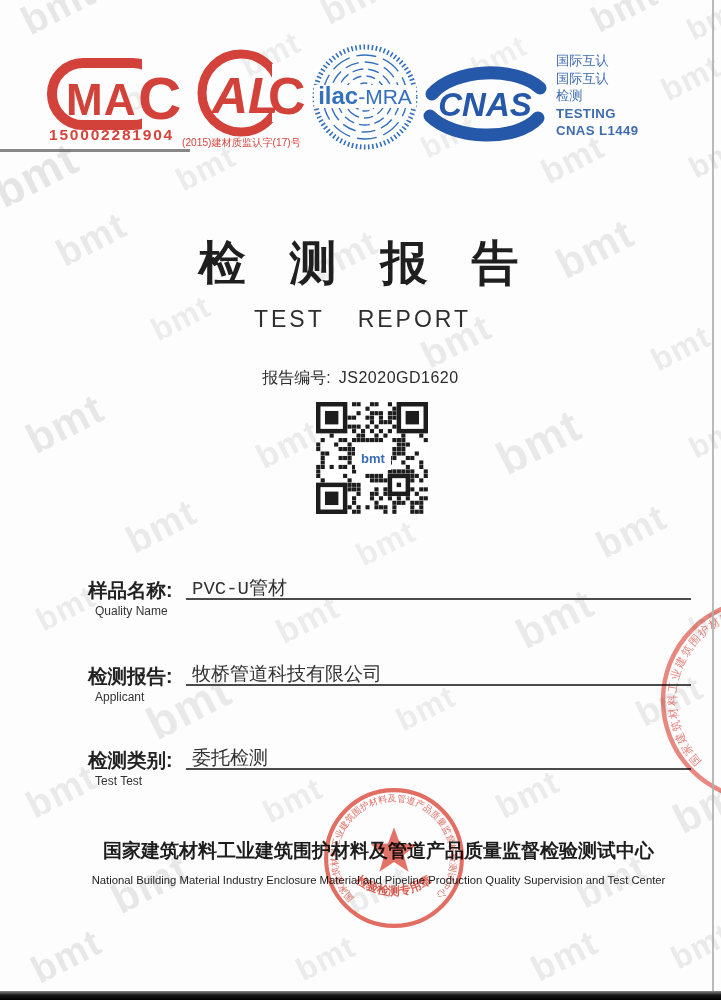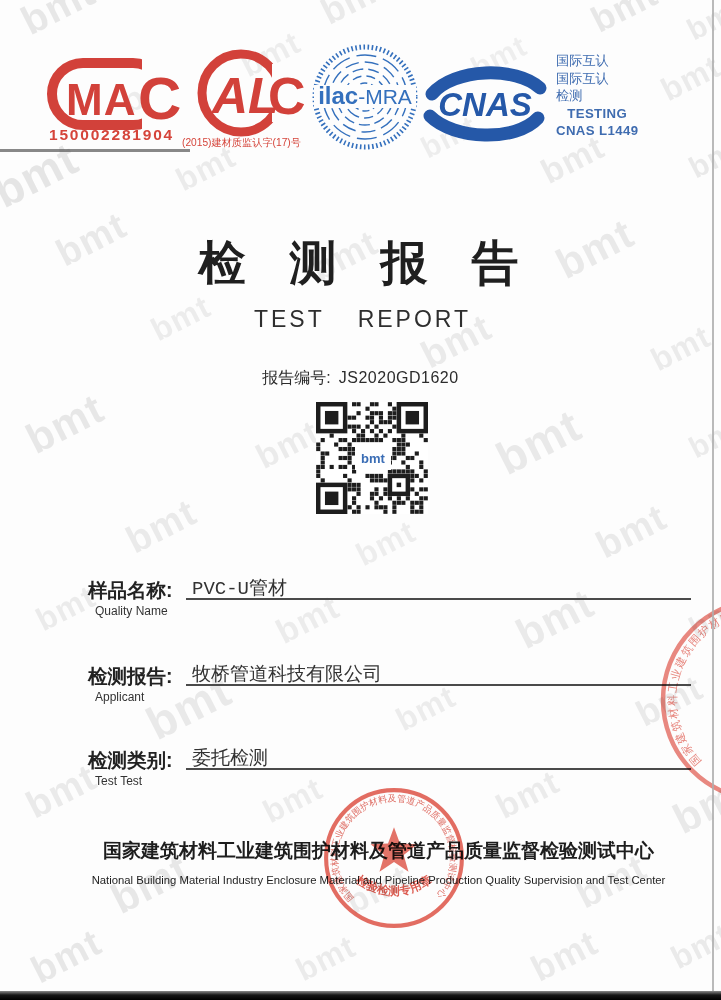--- a/index.html
+++ b/index.html
@@ -14,21 +14,21 @@
   .cma-block{position:absolute;left:46px;top:56px;width:140px;}
   .cma-num{position:absolute;left:3px;top:70px;color:#d5443a;font-weight:bold;
            font-size:15.5px;letter-spacing:1.8px;}
   .al-block{position:absolute;left:186px;top:48px;width:124px;}
   .al-cap{position:absolute;left:-4px;top:88px;width:132px;color:#d5443a;font-size:10.2px;
           white-space:nowrap;}
   .ilac-block{position:absolute;left:312px;top:44px;}
   .cnas-block{position:absolute;left:422px;top:64px;}
   .accred{position:absolute;left:556px;top:52px;color:#3f6cb0;font-size:13.2px;line-height:17.5px;}
   .accred .cnline{font-family:"Liberation Serif",serif;}
-  .accred .enline{font-weight:bold;font-family:"Liberation Sans",sans-serif;letter-spacing:.4px;text-align:center;}
+  .accred .enline{font-weight:bold;font-family:"Liberation Sans",sans-serif;letter-spacing:.4px;}
   
   .title-cn{position:absolute;top:232px;left:20px;width:721px;text-align:center;z-index:2;
             font-size:47px;font-weight:bold;color:#1f1f1f;letter-spacing:44px;}
   .title-en{position:absolute;top:306px;left:2px;width:721px;text-align:center;z-index:2;
             font-size:23px;color:#2e2e2e;letter-spacing:3px;word-spacing:24px;}
   .report-no{position:absolute;top:368px;left:0;width:721px;text-align:center;z-index:2;
              font-size:16px;color:#2c2c2c;}
   .report-no .val{letter-spacing:.5px;margin-left:8px;}
   
   .qr{position:absolute;left:316px;top:402px;width:112px;height:112px;z-index:2;}

